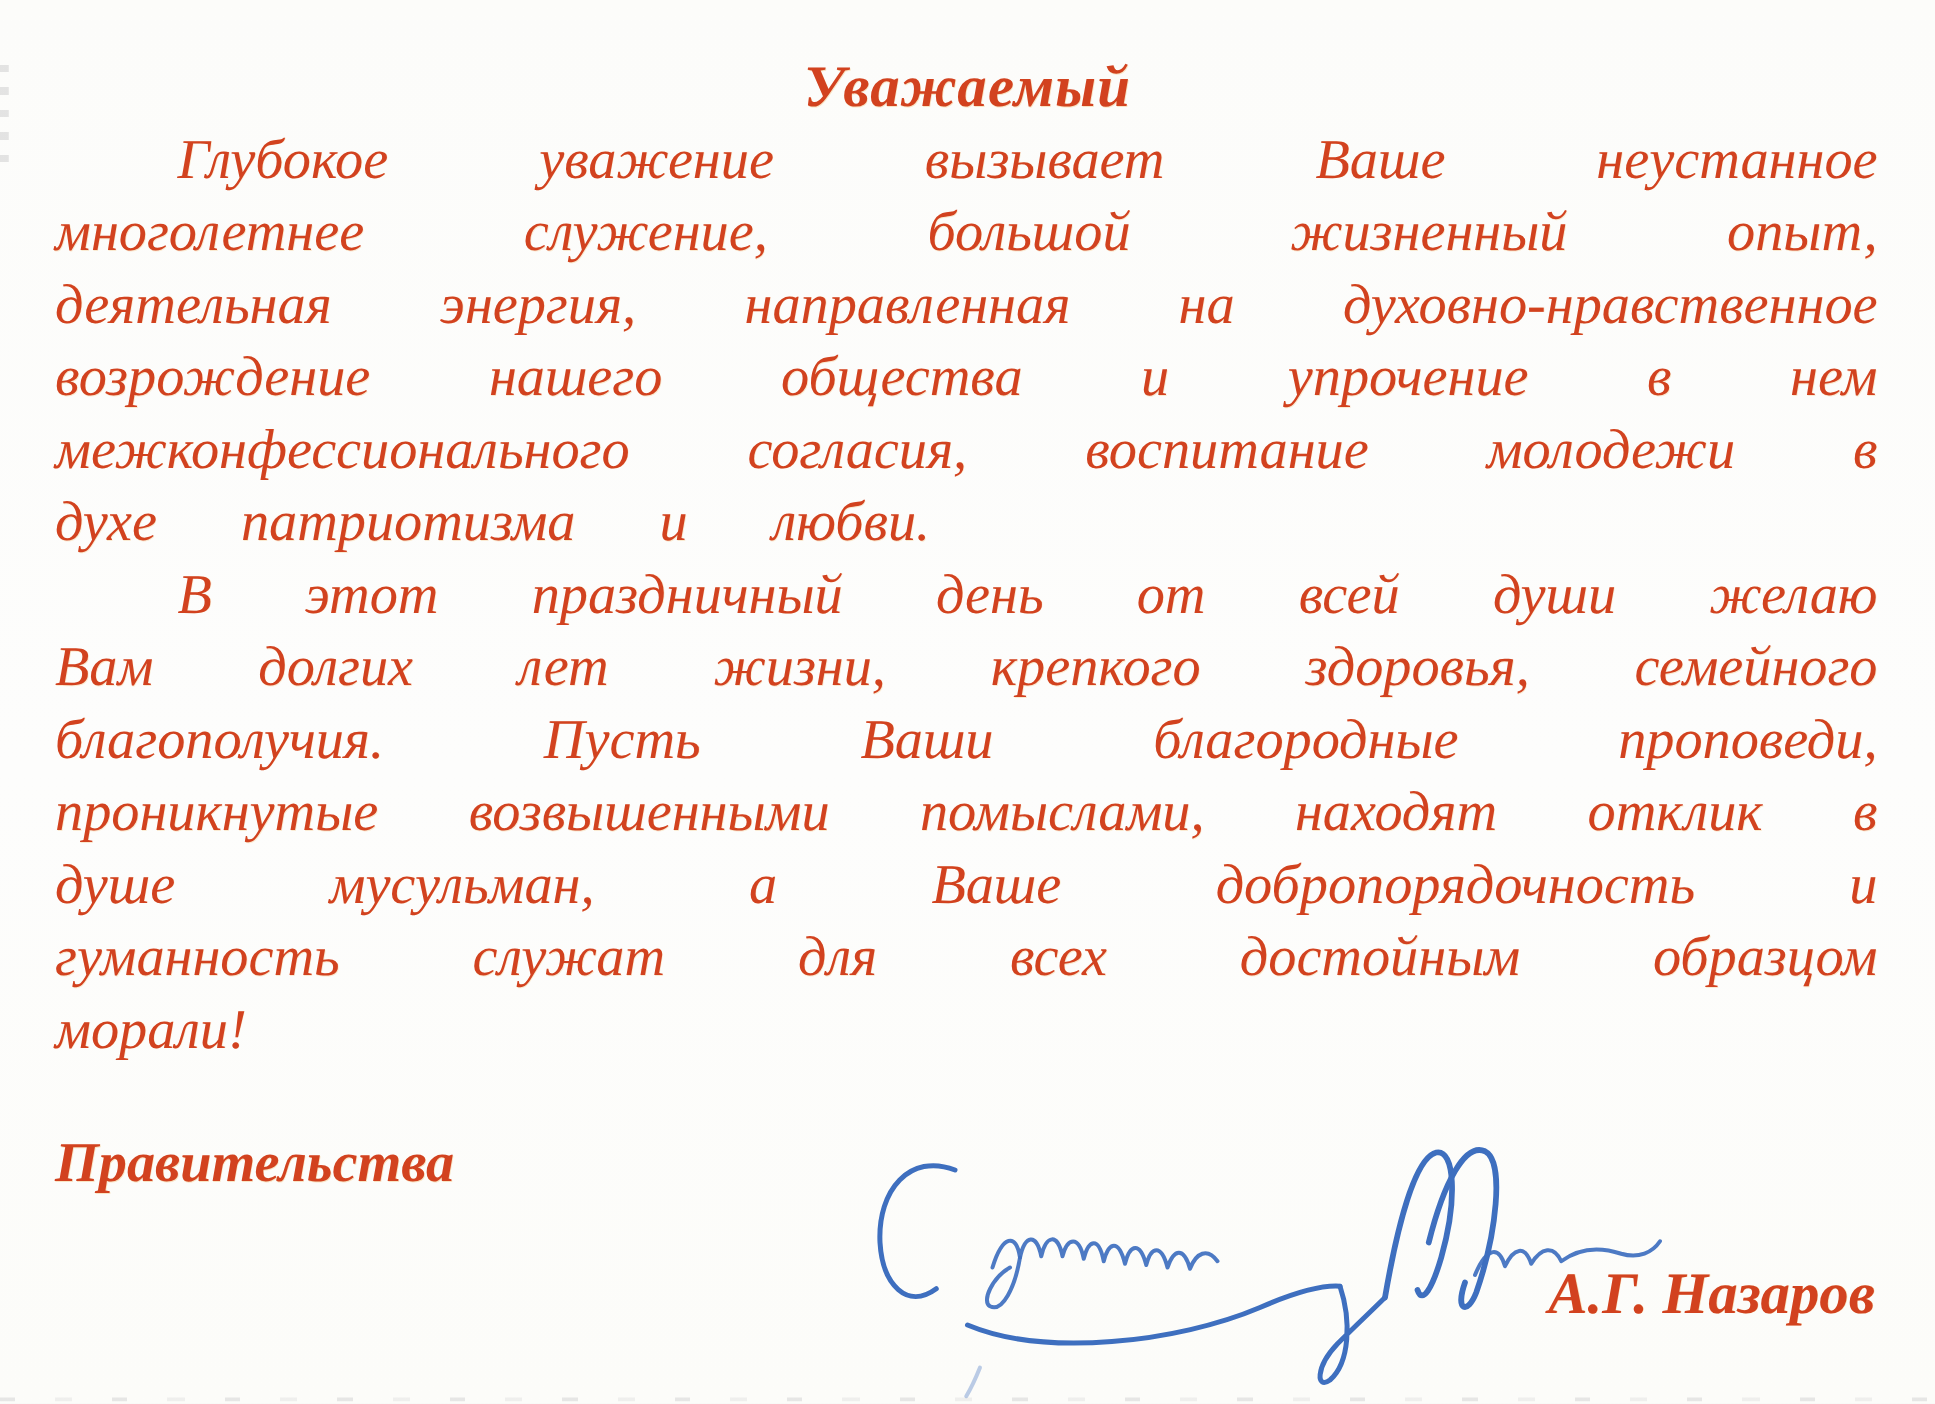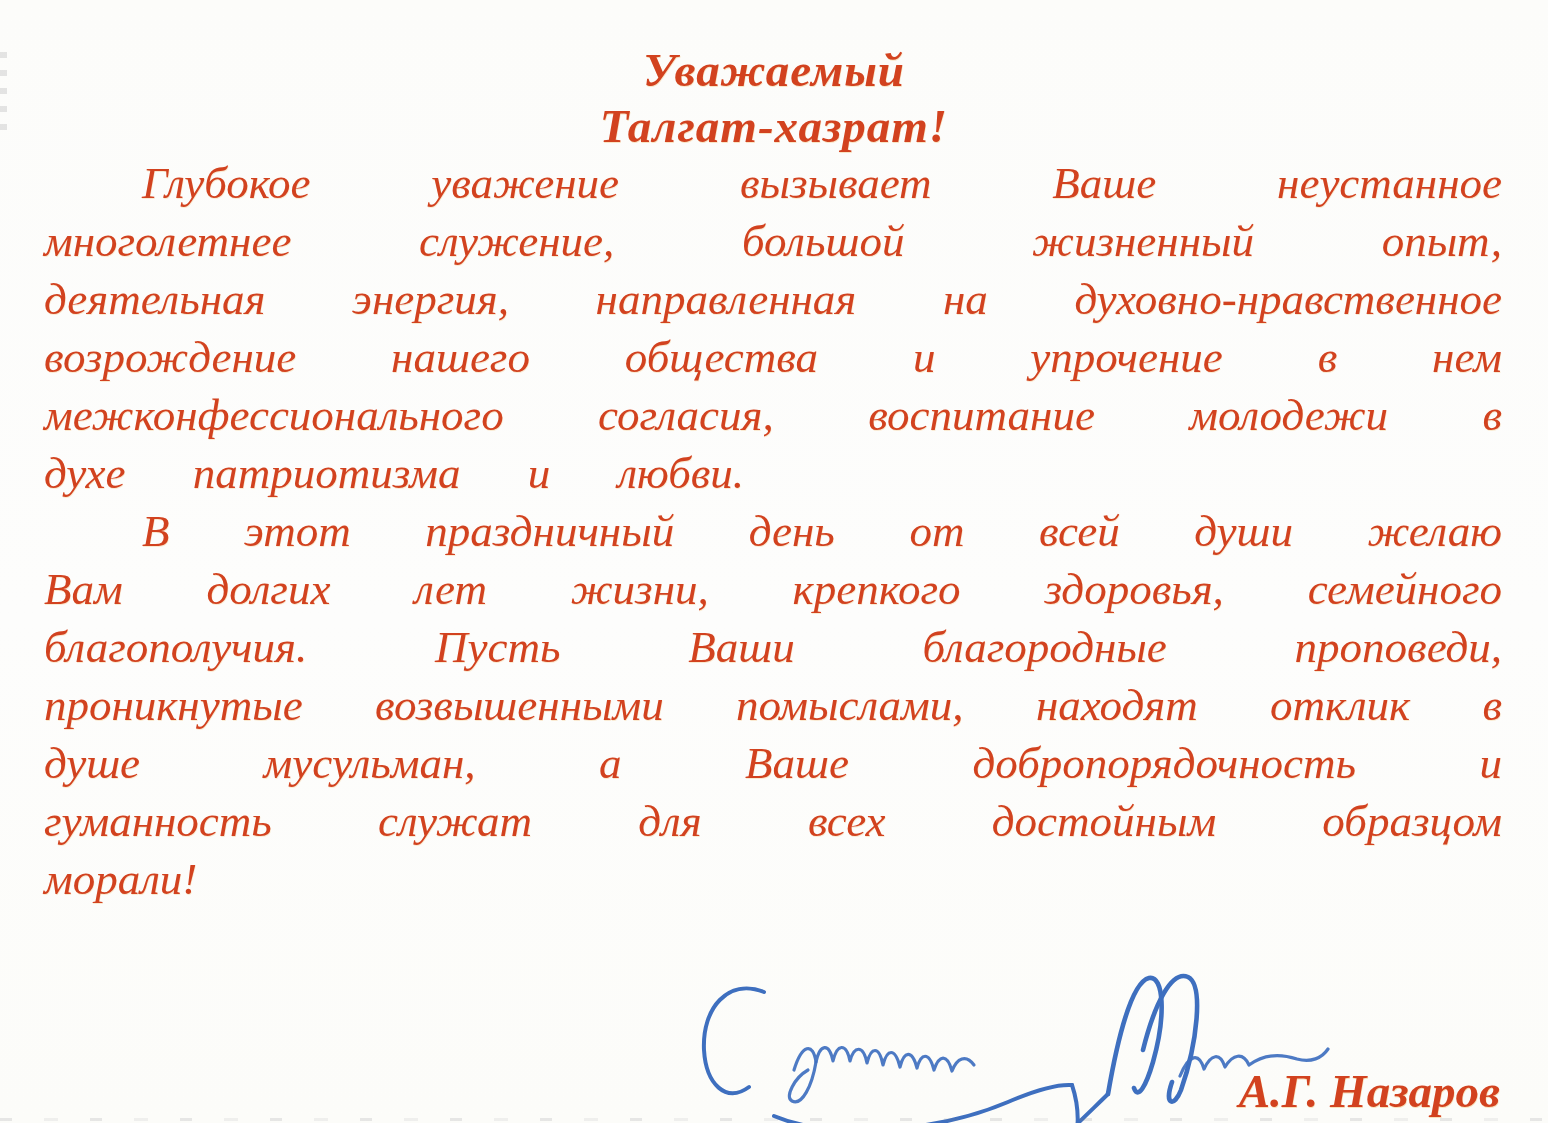--- a/index.html
+++ b/index.html
@@ -93,27 +93,27 @@
     opacity: 0.55;
   }
 </style>
 </head>
 <body>
 
 <div class="page">
 
   <div class="salutation">
     <div>Уважаемый</div>
-    <div>Талгат-хазрат!</div>
   </div>
 
   <p class="para">Глубокое уважение вызывает Ваше неустанное многолетнее служение, большой жизненный опыт, деятельная энергия, направленная на духовно-нравственное возрождение нашего общества и упрочение в нем межконфессионального согласия, воспитание молодежи в духе патриотизма и любви.</p>
   <p class="para">В этот праздничный день от всей души желаю Вам долгих лет жизни, крепкого здоровья, семейного благополучия. Пусть Ваши благородные проповеди, проникнутые возвышенными помыслами, находят отклик в душе мусульман, а Ваше добропорядочность и гуманность служат для всех достойным образцом морали!</p>
 
   <div class="closing">
+    <div class="title-line">Правительства</div>
 
     <svg class="sig-svg" viewBox="0 0 700 220" xmlns="http://www.w3.org/2000/svg" aria-label="С уважением">
 
       <path class="w4" d="M 108,38 C 72,24 46,54 48,96 C 50,130 70,150 93,133"></path>
 
       <path class="w3" d="M 138,116 C 146,90 157,88 160,108 C 164,90 173,88 177,107 C 181,90 190,88 194,107 C 198,92 207,90 211,109 C 215,93 223,91 227,111 C 231,95 239,93 244,113 C 248,97 256,95 261,114 C 265,99 273,97 278,116 C 283,101 291,99 296,117 C 301,104 310,100 318,111"></path>
 
       <path class="w3" d="M 160,108 C 156,132 146,152 136,147 C 129,143 138,124 152,116"></path>
 
       <path class="w4" d="M 118,162 C 180,188 286,176 352,148 C 382,135 402,130 416,131"></path>

